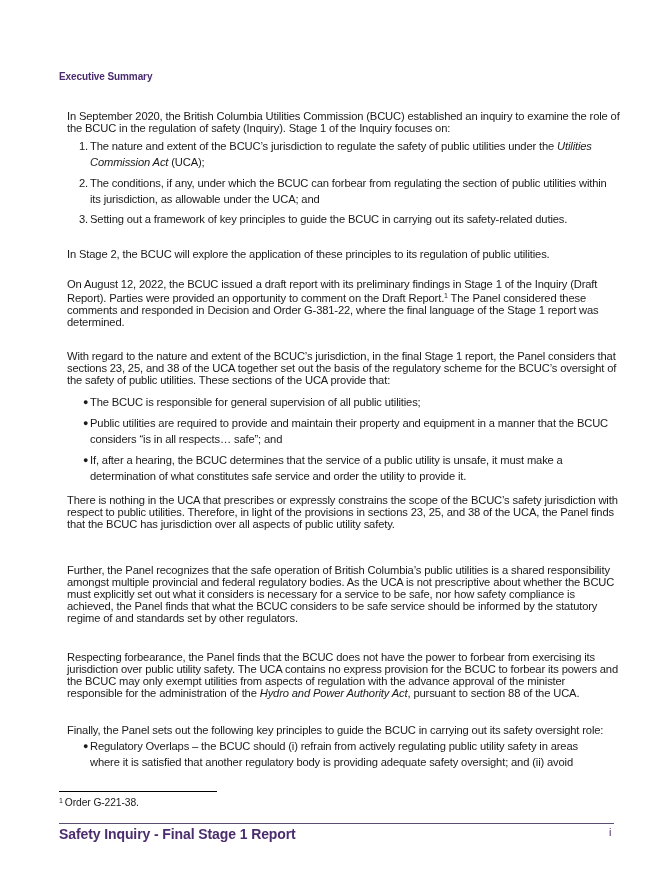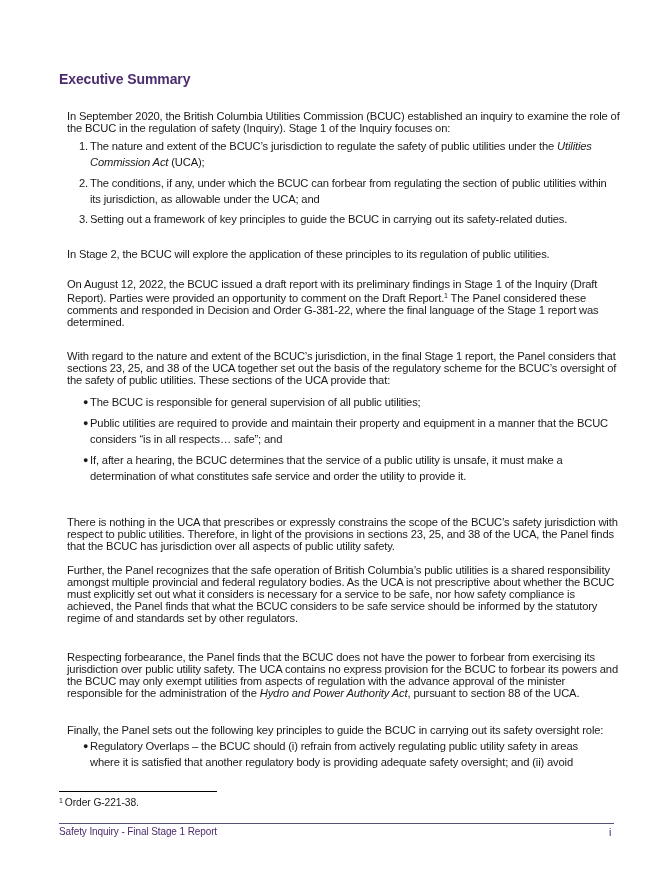--- a/index.html
+++ b/index.html
@@ -1,32 +1,32 @@
 <!DOCTYPE html>
 <html><head>
 <meta charset="utf-8">
 <style>
   html, body { margin: 0; padding: 0; background: #ffffff; }
   body { width: 672px; height: 870px; position: relative; overflow: hidden;
          font-family: "Liberation Sans", sans-serif; color: #1a1a1a; }
   .page { position: absolute; left: 59px; top: 0; width: 555px; }
-  .heading { position: absolute; left: 0; top: 71px; font-size: 14px; font-weight: bold;
+  .heading { position: absolute; left: 0; top: 71px; font-size: 10px; font-weight: bold;
              color: #4b2c6e; letter-spacing: -0.1px; }
   .para { position: absolute; left: 0; width: 556px; font-size: 11.2px; line-height: 12px;
           letter-spacing: -0.15px; margin: 8px; }
   .item { position: absolute; left: 0; width: 556px; font-size: 11.2px; line-height: 16px;
           letter-spacing: -0.15px; }
   .item .marker { position: absolute; left: 20px; top: 0; }
   .item .bullet { position: absolute; left: 24px; top: 0; font-size: 9px; }
   .item .text { display: block; margin-left: 31px; width: 520px; }
   .fn-rule { position: absolute; left: 0; top: 791px; width: 158px; height: 1px; background: #000; }
   .footnote { position: absolute; left: 0; top: 797px; font-size: 10.3px; letter-spacing: -0.1px; }
   .footnote sup { font-size: 7px; vertical-align: 3px; margin-right: 2px; }
   .footer-rule { position: absolute; left: 0; top: 823px; width: 555px; height: 1px; background: #5a4f73; }
-  .footer-title { position: absolute; left: 0; top: 826px; font-size: 10px; color: #4b2c6e; letter-spacing: -0.1px; }
+  .footer-title { position: absolute; left: 0; top: 826px; font-size: 14px; color: #4b2c6e; letter-spacing: -0.1px; font-weight: bold; }
   .footer-page { position: absolute; left: 550px; top: 826px; font-size: 10.8px; color: #4b2c6e; }
   sup.ref { font-size: 7px; vertical-align: 4px; }
   em { font-style: italic; }
 </style>
 </head>
 <body>
 
 <div class="page">
 
   <div class="heading">Executive Summary</div>
@@ -62,21 +62,21 @@
   <div class="item" style="top:415px;">
     <span class="bullet">●</span>
     <span class="text">Public utilities are required to provide and maintain their property and equipment in a manner that the BCUC considers “is in all respects… safe”; and</span>
   </div>
 
   <div class="item" style="top:452px;">
     <span class="bullet">●</span>
     <span class="text">If, after a hearing, the BCUC determines that the service of a public utility is unsafe, it must make a determination of what constitutes safe service and order the utility to provide it.</span>
   </div>
 
-  <p class="para" style="top:508px;">There is nothing in the UCA that prescribes or expressly constrains the scope of the BCUC’s safety jurisdiction with respect to public utilities. Therefore, in light of the provisions in sections 23, 25, and 38 of the UCA, the Panel finds that the BCUC has jurisdiction over all aspects of public utility safety.</p>
+  <p class="para" style="top:486px;">There is nothing in the UCA that prescribes or expressly constrains the scope of the BCUC’s safety jurisdiction with respect to public utilities. Therefore, in light of the provisions in sections 23, 25, and 38 of the UCA, the Panel finds that the BCUC has jurisdiction over all aspects of public utility safety.</p>
 
   <p class="para" style="top:556px;">Further, the Panel recognizes that the safe operation of British Columbia’s public utilities is a shared responsibility amongst multiple provincial and federal regulatory bodies. As the UCA is not prescriptive about whether the BCUC must explicitly set out what it considers is necessary for a service to be safe, nor how safety compliance is achieved, the Panel finds that what the BCUC considers to be safe service should be informed by the statutory regime of and standards set by other regulators.</p>
 
   <p class="para" style="top:643px;"><span>Respecting forbearance, the Panel finds that the BCUC does not have the power to forbear from exercising its jurisdiction over public utility safety. The UCA contains no express provision for the BCUC to forbear its powers and the BCUC may only exempt utilities from aspects of regulation with the advance approval of the minister responsible for the administration of the </span><em>Hydro and Power Authority Act</em><span>, pursuant to section 88 of the UCA.</span></p>
 
   <p class="para" style="top:716px;">Finally, the Panel sets out the following key principles to guide the BCUC in carrying out its safety oversight role:</p>
 
   <div class="item" style="top:738px;">
     <span class="bullet">●</span>
     <span class="text">Regulatory Overlaps – the BCUC should (i) refrain from actively regulating public utility safety in areas where it is satisfied that another regulatory body is providing adequate safety oversight; and (ii) avoid</span>

